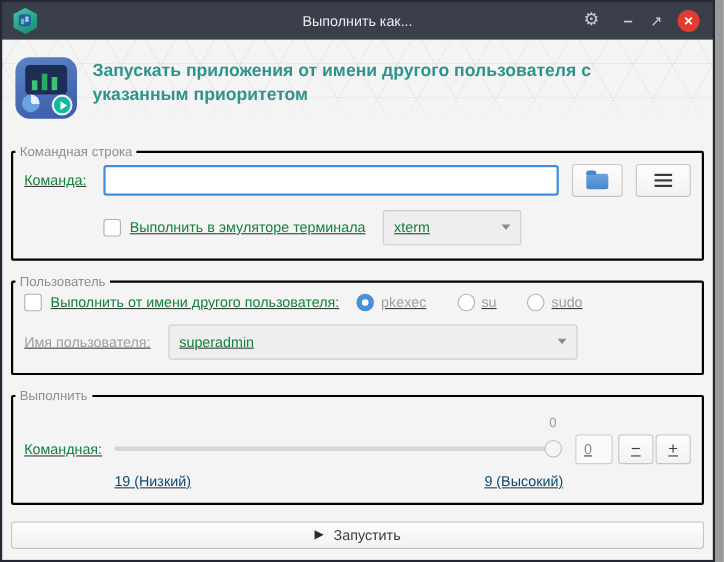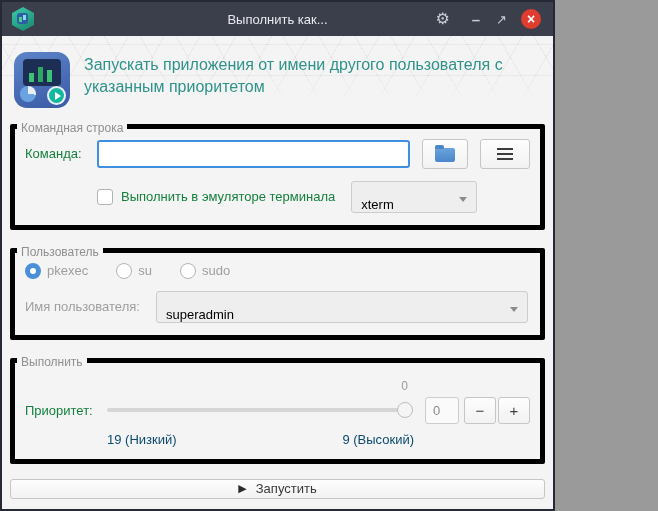--- a/index.html
+++ b/index.html
@@ -3,21 +3,21 @@
 <meta charset="utf-8">
 <style>
   * { box-sizing: border-box; margin: 0; padding: 0; }
   body {
     font-family: "Liberation Sans", sans-serif;
     font-size: 13px;
     color: #3c3c3c;
     background: #9a9a9a;
   }
   .window {
-    width: 555px; height: 511px;
+    width: 650px; height: 511px;
     background: #242933;
     padding: 2px;
     display: flex; flex-direction: column;
   }
   
   .titlebar {
     flex: 0 0 34px;
     background: #3a3f4b;
     display: flex; align-items: center;
     position: relative;
@@ -104,30 +104,31 @@
     background: #14b89e; border: 2px solid #e9eff8;
     display: flex; align-items: center; justify-content: center;
   }
   .logo-play i {
     display:block; width: 0; height: 0; margin-left: 2px;
     border-top: 4px solid transparent; border-bottom: 4px solid transparent;
     border-left: 6px solid #ffffff;
   }
   .header-title {
     position: relative;
-    color: #2f938a; font-weight: normal;
+    color: #2f938a; font-weight: bold;
     font-size: 16px; line-height: 1.4;
     max-width: 560px;
   }
   
   .group {
     position: relative;
-    border: 5px solid #000000; border-radius: 2px;
+    border: 2px solid #000000; border-radius: 2px;
     padding: 10px 10px 12px;
     margin-top: 18px;
+    text-decoration: underline;
   }
   .group:first-of-type { margin-top: 4px; }
   .group-title {
     position: absolute; top: -8px; left: 2px;
     background: #f4f4f5; padding: 0 4px;
     color: #8f8f8f; font-size: 12px;
   }
   .row { display: flex; align-items: center; }
   .lbl { color: #15803d; }
   .lbl.dim { color: #9e9e9e; }
@@ -171,34 +172,34 @@
     background: #fff; border: 1px solid #b2b2b2; border-radius: 3px;
   }
   .radio {
     width: 16px; height: 16px; flex: 0 0 16px;
     border-radius: 50%; background: #fff; border: 1px solid #b5b5b5;
   }
   .radio.sel { border: 5px solid #4a90d9; }
   .radio-label { color: #9e9e9e; }
   
   .combo {
-    height: 27px; display: flex; align-items: flex-start;
+    height: 27px; display: flex; align-items: center;
     justify-content: space-between; padding: 15px 9px;
     border: 1px solid #cdcdcd; border-radius: 3px;
-    background: #eeeeef; color: #000000;
+    background: #eeeeef; color: #15803d;
   }
   .combo-arrow {
     width: 0; height: 0; margin-left: 10px;
     border-left: 4px solid transparent; border-right: 4px solid transparent;
     border-top: 5px solid #8b8b8b;
   }
   .term-row { margin-top: 12px; padding-left: 72px; }
   .term-combo { width: 126px; margin-left: 16px; }
   
-  .radio-group { display: flex; gap: 28px; }
+  .radio-group { display: flex; gap: 28px; margin-left: 16px; }
   .radio-item { display: flex; align-items: center; gap: 6px; }
   .user-row2 { margin-top: 12px; }
   .user-label { width: 131px; flex: 0 0 131px; }
   .user-combo { width: 372px; }
   
   .prio-row { position: relative; margin-top: 24px; }
   .prio-label { width: 82px; flex: 0 0 82px; }
   .slider {
     flex: 1; position: relative; height: 18px; margin-right: 12px;
   }
@@ -296,20 +297,24 @@
         <div class="combo term-combo">
           <span>xterm</span>
           <span class="combo-arrow"></span>
         </div>
       </div>
     </div>
 
     <div class="group">
       <div class="group-title">Пользователь</div>
       <div class="row">
+        <label class="check-row">
+          <span class="checkbox"></span>
+          <span class="lbl">Выполнить от имени другого пользователя:</span>
+        </label>
         <div class="radio-group">
           <label class="radio-item">
             <span class="radio sel"></span>
             <span class="radio-label">pkexec</span>
           </label>
           <label class="radio-item">
             <span class="radio"></span>
             <span class="radio-label">su</span>
           </label>
           <label class="radio-item">
@@ -324,21 +329,21 @@
           <span>superadmin</span>
           <span class="combo-arrow"></span>
         </div>
       </div>
     </div>
 
     <div class="group">
       <div class="group-title">Выполнить</div>
       <div class="row prio-row">
         <span class="slider-value">0</span>
-        <span class="lbl prio-label">Приоритет:</span>
+        <span class="lbl prio-label">Командная:</span>
         <div class="slider">
           <div class="groove"></div>
           <div class="handle"></div>
         </div>
         <div class="spin-display">
           <span>0</span>
         </div>
         <button class="btn spin-btn spin-minus">−</button>
         <button class="btn spin-btn spin-plus">+</button>
       </div>

